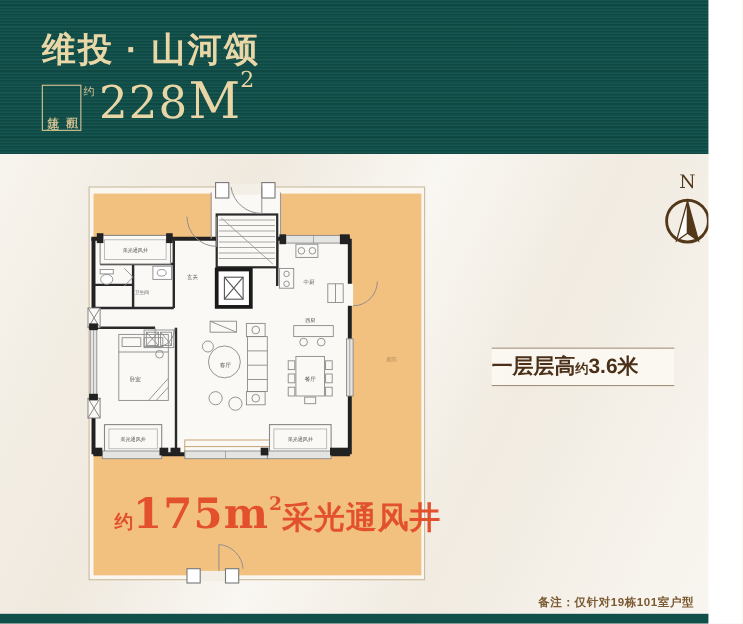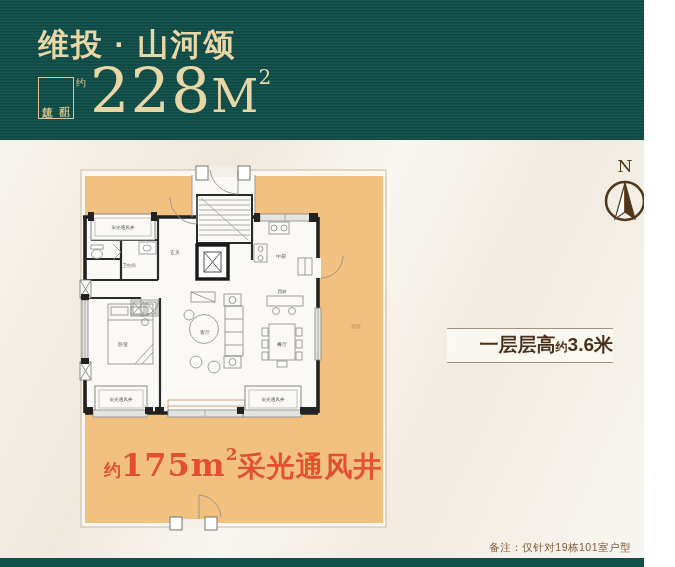--- a/index.html
+++ b/index.html
@@ -10,44 +10,44 @@
     font-family:"Liberation Sans", sans-serif;}
   
   .header{position:absolute;left:0;top:0;width:675px;height:140px;background:#11504a;
     background-image:repeating-linear-gradient(0deg, rgba(0,0,0,.10) 0 1px, rgba(255,255,255,.03) 1px 2px, rgba(0,0,0,0) 2px 3px);}
   .brand{position:absolute;left:38px;top:24px;font-size:31px;font-weight:700;color:#ead7a8;letter-spacing:2px;}
   .seal{position:absolute;left:38px;top:77px;width:34px;height:40px;border:1px solid #d9c493;
     display:grid;grid-template-columns:1fr 1fr;align-items:center;justify-items:center;color:#d9c493;}
   .seal span{font-size:11px;line-height:12px;writing-mode:vertical-rl;}
   .seal-approx{position:absolute;left:76px;top:76px;font-size:10px;color:#d9c493;}
   .area{position:absolute;left:90px;top:60px;color:#e9d6a6;font-family:"DejaVu Serif","Liberation Serif",serif;white-space:nowrap;}
-  .area .num{font-size:62px;line-height:62px;letter-spacing:1px;margin-top:32px;}
+  .area .num{font-size:41px;line-height:62px;letter-spacing:1px;margin-top:32px;}
   .area .unit{font-size:46px;}
   .area .sup{font-size:20px;vertical-align:28px;}
   .subtitle{position:absolute;left:256px;top:76px;font-size:36px;font-weight:600;color:#ead7a8;letter-spacing:1px;white-space:nowrap;}
   
   .plan{position:absolute;left:55px;top:148px;}
   
   .promo{position:absolute;left:104px;top:444px;color:#e2512c;white-space:nowrap;
     font-family:"DejaVu Serif","Liberation Serif",serif;font-weight:700;z-index:4;}
   .promo .approx{font-size:17px;}
-  .promo .value{font-size:32px;letter-spacing:1px;}
+  .promo .value{font-size:38px;letter-spacing:1px;}
   .promo .sup{font-size:17px;vertical-align:16px;}
   .promo .suffix{font-size:28px;letter-spacing:1px;}
   
-  .floor-badge{position:absolute;left:447px;top:328px;width:166px;padding:3px 0 4px 0;text-align:right;
+  .floor-badge{position:absolute;left:447px;top:316px;width:166px;padding:3px 0 4px 0;text-align:left;
     background:rgba(253,250,244,.8);border-top:1px solid #a4917a;border-bottom:1px solid #a4917a;
     color:#4a3018;font-weight:700;white-space:nowrap;}
   .floor-badge .big{font-size:19px;}
   .floor-badge .small{font-size:12px;}
   
   .compass{position:absolute;left:601px;top:157px;width:48px;text-align:center;color:#523718;z-index:3;}
   .compass .n{font-family:"DejaVu Serif","Liberation Serif",serif;font-size:17px;line-height:18px;}
   
-  .note{position:absolute;right:13px;top:541px;font-size:10.5px;color:#7b5a33;font-weight:400;letter-spacing:.5px;}
+  .note{position:absolute;right:13px;top:541px;font-size:10.5px;color:#7b5a33;font-weight:700;letter-spacing:.5px;}
   .footer-strip{position:absolute;left:0;bottom:0;width:675px;height:9px;background:#11504a;}
 </style>
 </head>
 <body>
 
 <div class="canvas">
 
   <div class="header">
     <div class="brand">维投 · 山河颂</div>
     <div class="seal">

